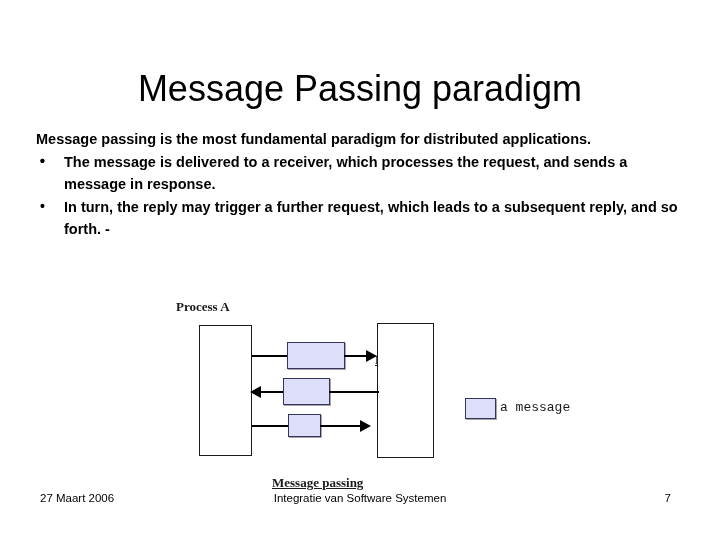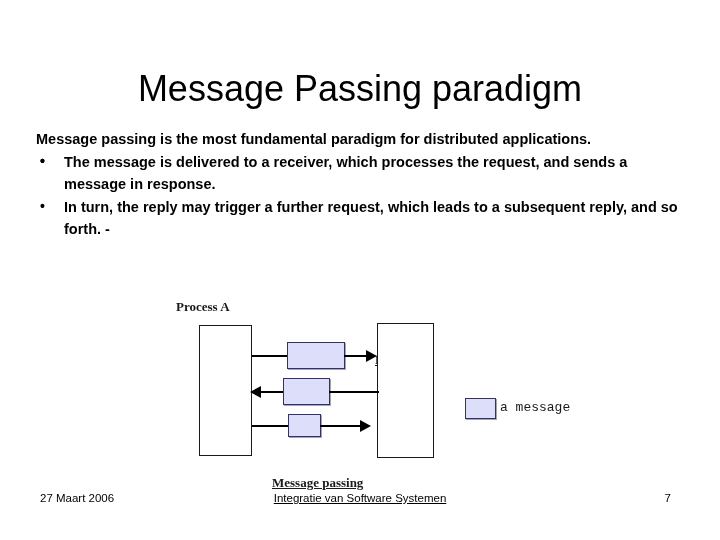--- a/index.html
+++ b/index.html
@@ -173,21 +173,21 @@
   #footer {
     position: absolute;
     left: 0;
     top: 492px;
     width: 704px;
     height: 20px;
     font-size: 11.5px;
     color: #000000;
   }
   #footer-date { position: absolute; left: 40px; top: 0; }
-  #footer-center { position: absolute; left: 0; top: 0; width: 720px; text-align: center; text-decoration: underline; }
+  #footer-center { position: absolute; left: 0; top: 0; width: 720px; text-align: center; }
   #footer-page { position: absolute; right: 33px; top: 0; }
 </style>
 </head>
 <body>
 
 <h1 id="slide-title">Message Passing paradigm</h1>
 
 <div id="body-block">
 
   <div class="lead">

